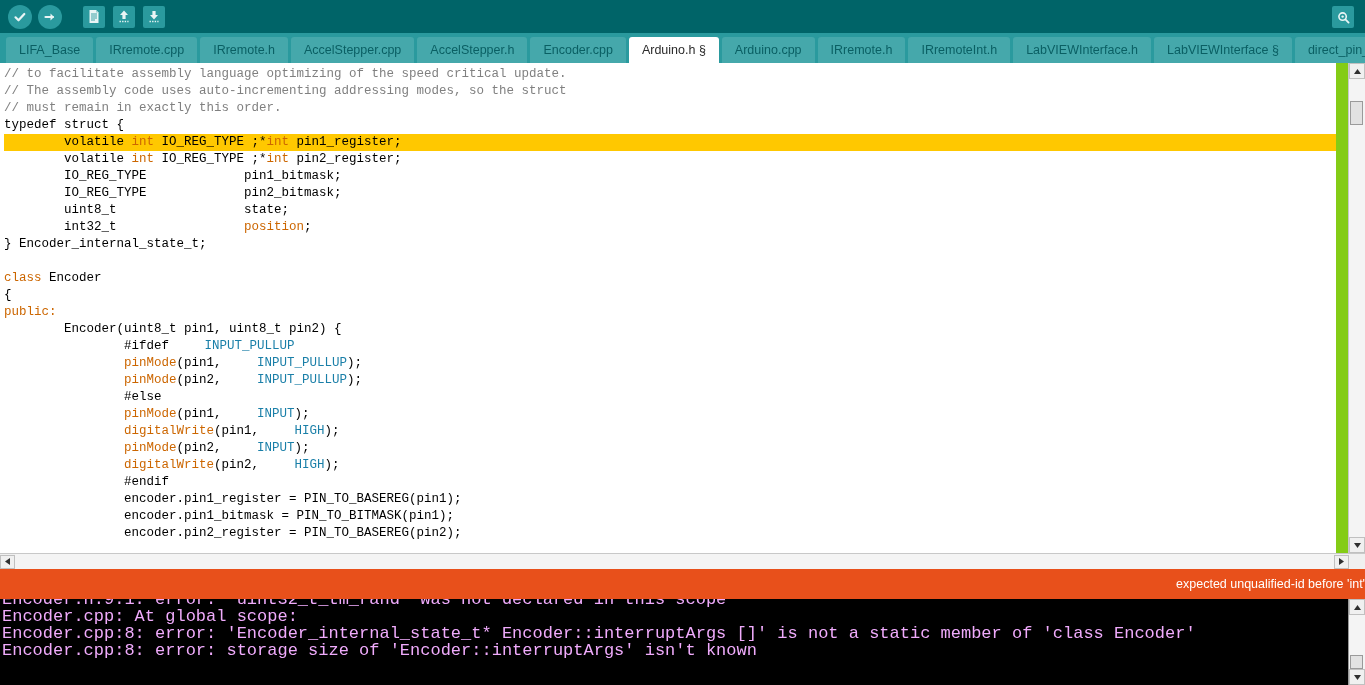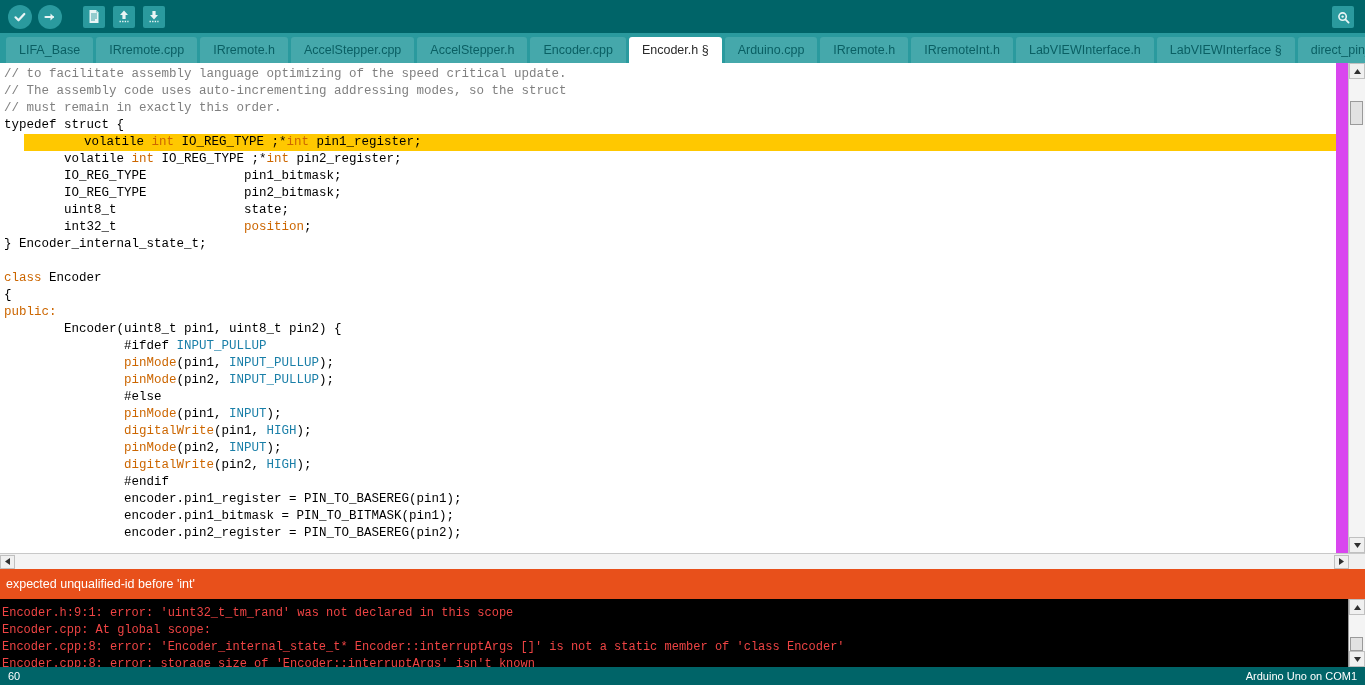--- a/index.html
+++ b/index.html
@@ -44,35 +44,35 @@
     padding: 0 13px; margin-right: 3px;
     background: #45a8ab; color: #0a5f63;
     font-size: 12.5px; white-space: nowrap;
     border-radius: 3px 3px 0 0; cursor: pointer;
     flex: 0 0 auto;
   }
   .tab.active { background: #ffffff; color: #2b2b2b; }
   .tab-partial { color: #0a5f63; font-size: 12.5px; line-height: 26px; overflow: hidden; }
 
   
-  .editor-wrap { position: relative; flex: 0 0 490px; display: flex; background: #d946ef; gap: 12px; }
+  .editor-wrap { position: relative; flex: 0 0 490px; display: flex; background: #84cc16; gap: 12px; }
   .editor {
     flex: 1 1 auto; position: relative; overflow: hidden;
     background: #ffffff;
     font-family: "Liberation Mono", "DejaVu Sans Mono", monospace;
     font-size: 12.5px; line-height: 17px;
     padding: 3px 0 0 4px;
     color: #000000;
     white-space: pre;
   }
   .cl { height: 17px; white-space: pre; }
-  .cl.hl { background: #ffc800; margin-left: 20px; }
+  .cl.hl { background: #ffc800; }
   .cm { color: #808080; }      
   .kw { color: #cc6600; }      
-  .lit { color: #1a7fa8; }     
+  .lit { color: #1a7fa8; margin-left: 28px; }     
   .fn { color: #cc6600; }      
 
   
   .vscroll {
     flex: 0 0 16px; background: #f0f0f0;
     border-left: 1px solid #c8c8c8;
     display: flex; flex-direction: column; align-items: center;
     position: relative;
   }
   .sb-arrow {
@@ -96,31 +96,31 @@
     width: 15px; height: 14px; background: #f0f0f0;
     display: flex; align-items: center; justify-content: center;
     border: 1px solid #c0c0c0; cursor: pointer;
   }
   .hsb-track { flex: 1 1 auto; height: 15px; background: #f4f4f4; }
 
   
   .console-wrap { flex: 1 1 auto; position: relative; display: flex; background: #000; min-height: 0; }
   .console {
     flex: 1 1 auto; position: relative; overflow: hidden;
-    background: #000000; color: #ef4444;
+    background: #000000; color: #f0abfc;
     font-family: "Liberation Mono", "DejaVu Sans Mono", monospace;
-    font-size: 12px; line-height: 17px;
-    padding-top: 36px; white-space: pre;
+    font-size: 17px; line-height: 17px;
+    padding-top: 22px; white-space: pre;
   }
   .conline { height: 17px; padding-left: 2px; white-space: pre; }
   .err-banner {
     position: absolute; left: 0; top: 0; right: 0; height: 30px;
     background: #e8501b; color: #ffffff;
     font-family: "Liberation Sans", sans-serif; font-size: 12.5px;
-    display: flex; align-items: center; padding-left: 6px; z-index: 5;
+    display: flex; align-items: center; padding-left: 6px; z-index: 5; justify-content: flex-end;
   }
   .cscroll {
     flex: 0 0 16px; background: #f0f0f0; border-left: 1px solid #999;
     display: flex; flex-direction: column; position: relative;
   }
 
   
   .statusbar {
     flex: 0 0 18px; background: #006468; color: #ffffff;
     font-size: 11px; display: flex; align-items: center;
@@ -185,21 +185,21 @@
     </div>
   </div>
 
   <div class="tabbar" id="tabbar">
       <div class="tab">LIFA_Base</div>
       <div class="tab">IRremote.cpp</div>
       <div class="tab">IRremote.h</div>
       <div class="tab">AccelStepper.cpp</div>
       <div class="tab">AccelStepper.h</div>
       <div class="tab">Encoder.cpp</div>
-      <div class="tab active">Encoder.h §</div>
+      <div class="tab active">Arduino.h §</div>
       <div class="tab">Arduino.cpp</div>
       <div class="tab">IRremote.h</div>
       <div class="tab">IRremoteInt.h</div>
       <div class="tab">LabVIEWInterface.h</div>
       <div class="tab">LabVIEWInterface §</div>
       <div class="tab">direct_pin_read.h</div>
       <div class="tab-partial">inte</div>
     </div>
 
   <div class="editor-wrap">
@@ -252,18 +252,14 @@
         <div class="sb-thumb" style="bottom:0;height:14px;"></div>
       </div>
       <div class="sb-arrow">
         <svg width="7" height="5" viewBox="0 0 7 5">
             <path d="M0 0 H7 L3.5 5 Z" fill="#303030"></path>
           </svg>
       </div>
     </div>
   </div>
 
-  <div class="statusbar">
-    <span>60</span>
-    <span>Arduino Uno on COM1</span>
-  </div>
 
 </div>
 
 </body></html>

